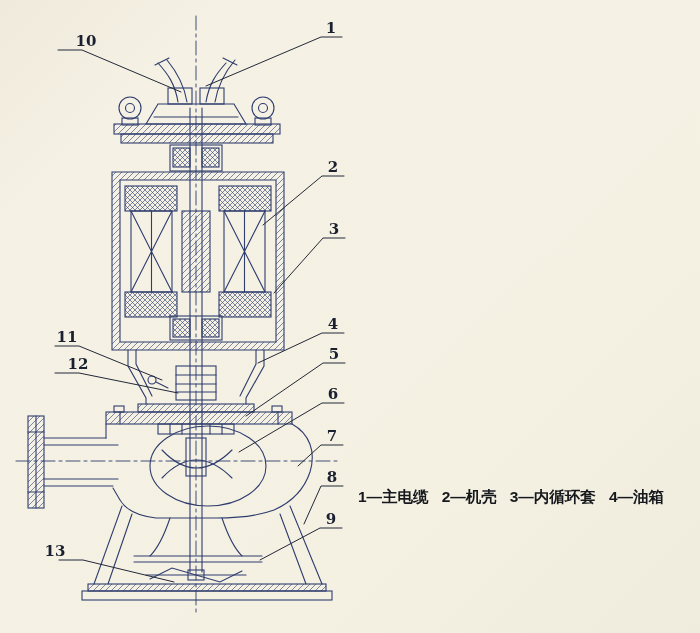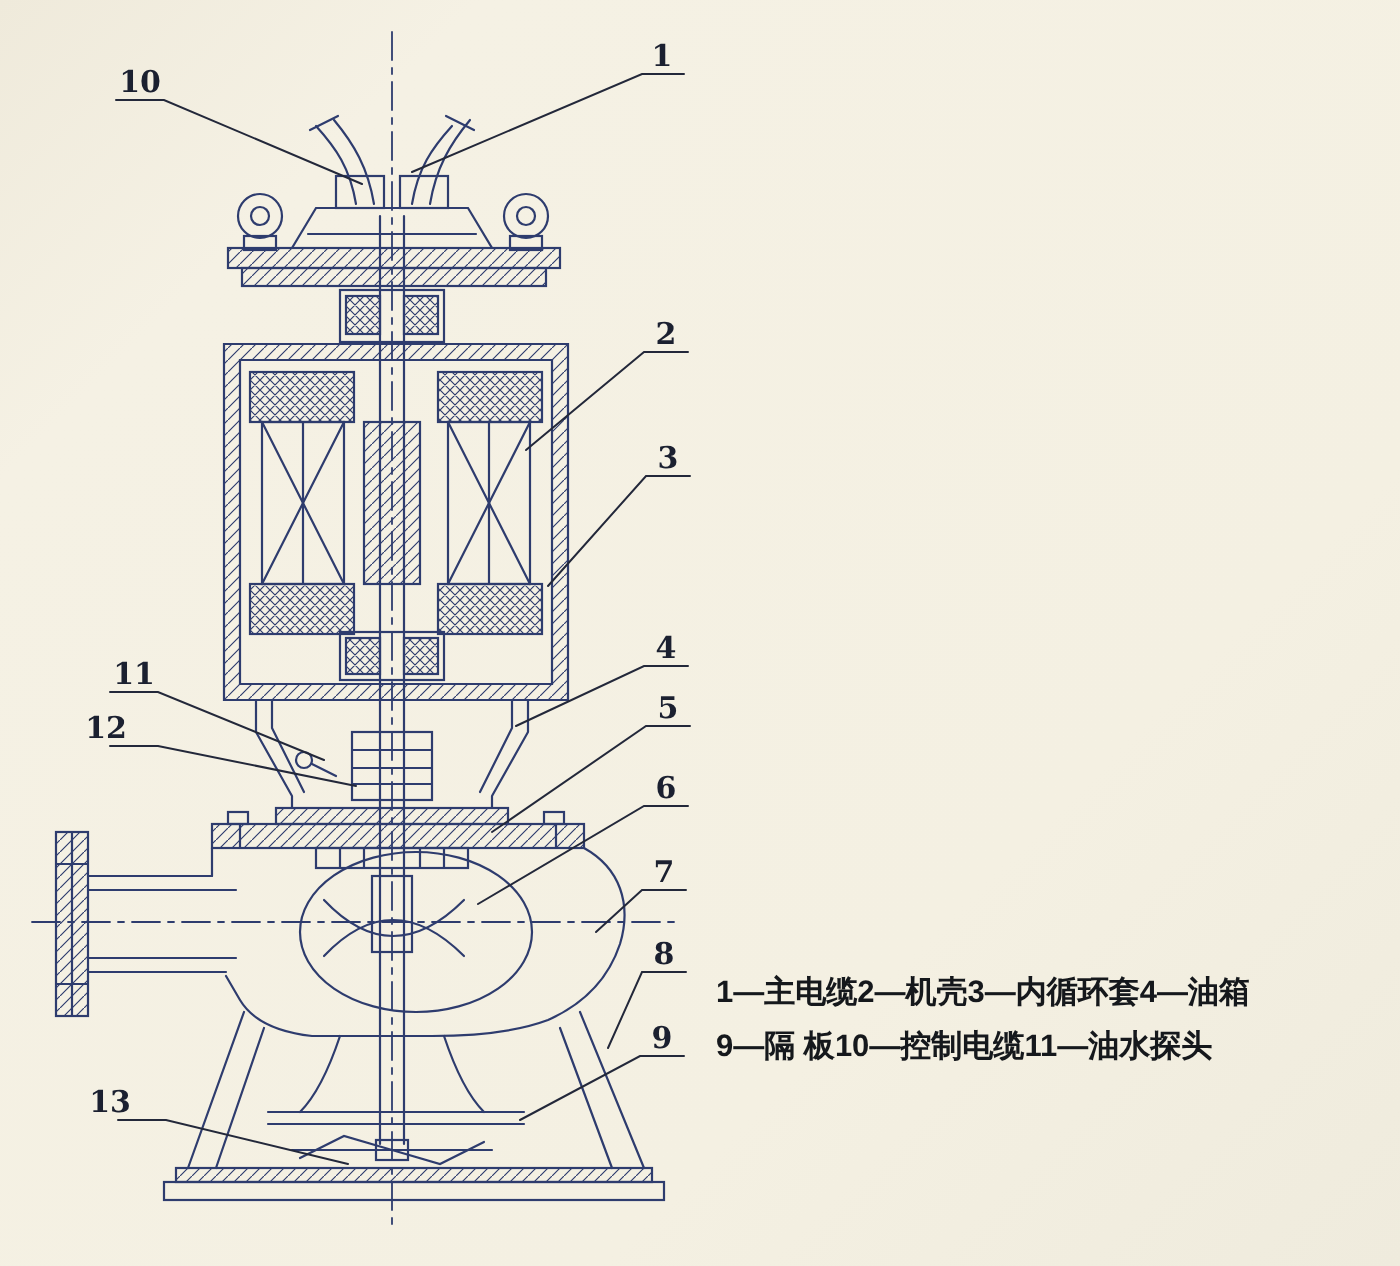--- a/index.html
+++ b/index.html
@@ -23,21 +23,21 @@
   svg.diagram ellipse,
   svg.diagram polyline{stroke:var(--ink);fill:none;stroke-width:1.1;stroke-linecap:round;}
   g.cl line{stroke-dasharray:14 4 3 4;stroke-width:.9;}
   g.leaders polyline{stroke:#23283a;stroke-width:1;fill:none;}
   .callout-num{
     position:absolute;transform:translate(-50%,-55%);
     font-family:"DejaVu Serif",serif;font-weight:700;font-size:15px;
     color:var(--numink);line-height:1;
   }
   .legend{position:absolute;left:358px;top:487px;width:340px;color:var(--text);}
-  .legend-row{display:flex;margin-bottom:7px;font-weight:700;font-size:15.5px;line-height:20px;white-space:nowrap;}
+  .legend-row{display:flex;gap:13px;margin-bottom:7px;font-weight:700;font-size:15.5px;line-height:20px;white-space:nowrap;}
   .legend-item{display:inline-block;}
 </style>
 </head>
 <body>
 
 <div class="canvas">
 
   <svg class="diagram" viewBox="0 0 700 633">
     <defs>
       <pattern id="xh" width="5" height="5" patternUnits="userSpaceOnUse">
@@ -223,41 +223,36 @@
         <polyline points="344,403 322,403 239,452"></polyline>
         <polyline points="343,445 321,445 298,466"></polyline>
         <polyline points="343,486 321,486 304,524"></polyline>
         <polyline points="342,528 320,528 260,560"></polyline>
         <polyline points="59,560 83,560 174,582"></polyline>
       </g>
   </svg>
 
   <div id="callouts">
       <div class="callout-num" style="left: 331px; top: 29px;">1</div>
-      <div class="callout-num" style="left: 70px; top: 42px; text-align: center;">10</div>
+      <div class="callout-num" style="left: 86px; top: 42px; text-align: center;">10</div>
       <div class="callout-num" style="left: 333px; top: 168px;">2</div>
       <div class="callout-num" style="left: 334px; top: 230px;">3</div>
       <div class="callout-num" style="left: 67px; top: 338px;">11</div>
-      <div class="callout-num" style="left: 53px; top: 365px;">12</div>
+      <div class="callout-num" style="left: 78px; top: 365px;">12</div>
       <div class="callout-num" style="left: 333px; top: 325px;">4</div>
       <div class="callout-num" style="left: 334px; top: 355px;">5</div>
       <div class="callout-num" style="left: 333px; top: 395px;">6</div>
       <div class="callout-num" style="left: 332px; top: 437px;">7</div>
       <div class="callout-num" style="left: 332px; top: 478px;">8</div>
       <div class="callout-num" style="left: 331px; top: 520px;">9</div>
       <div class="callout-num" style="left: 55px; top: 552px;">13</div>
     </div>
 
   <div class="legend" id="legend">
       <div class="legend-row">
         <span class="legend-item">1—主电缆</span>
         <span class="legend-item">2—机壳</span>
         <span class="legend-item">3—内循环套</span>
         <span class="legend-item">4—油箱</span>
       </div>
-      <div class="legend-row">
-        <span class="legend-item">9—隔 板</span>
-        <span class="legend-item">10—控制电缆</span>
-        <span class="legend-item">11—油水探头</span>
-      </div>
     </div>
 
 </div>
 
 </body></html>

